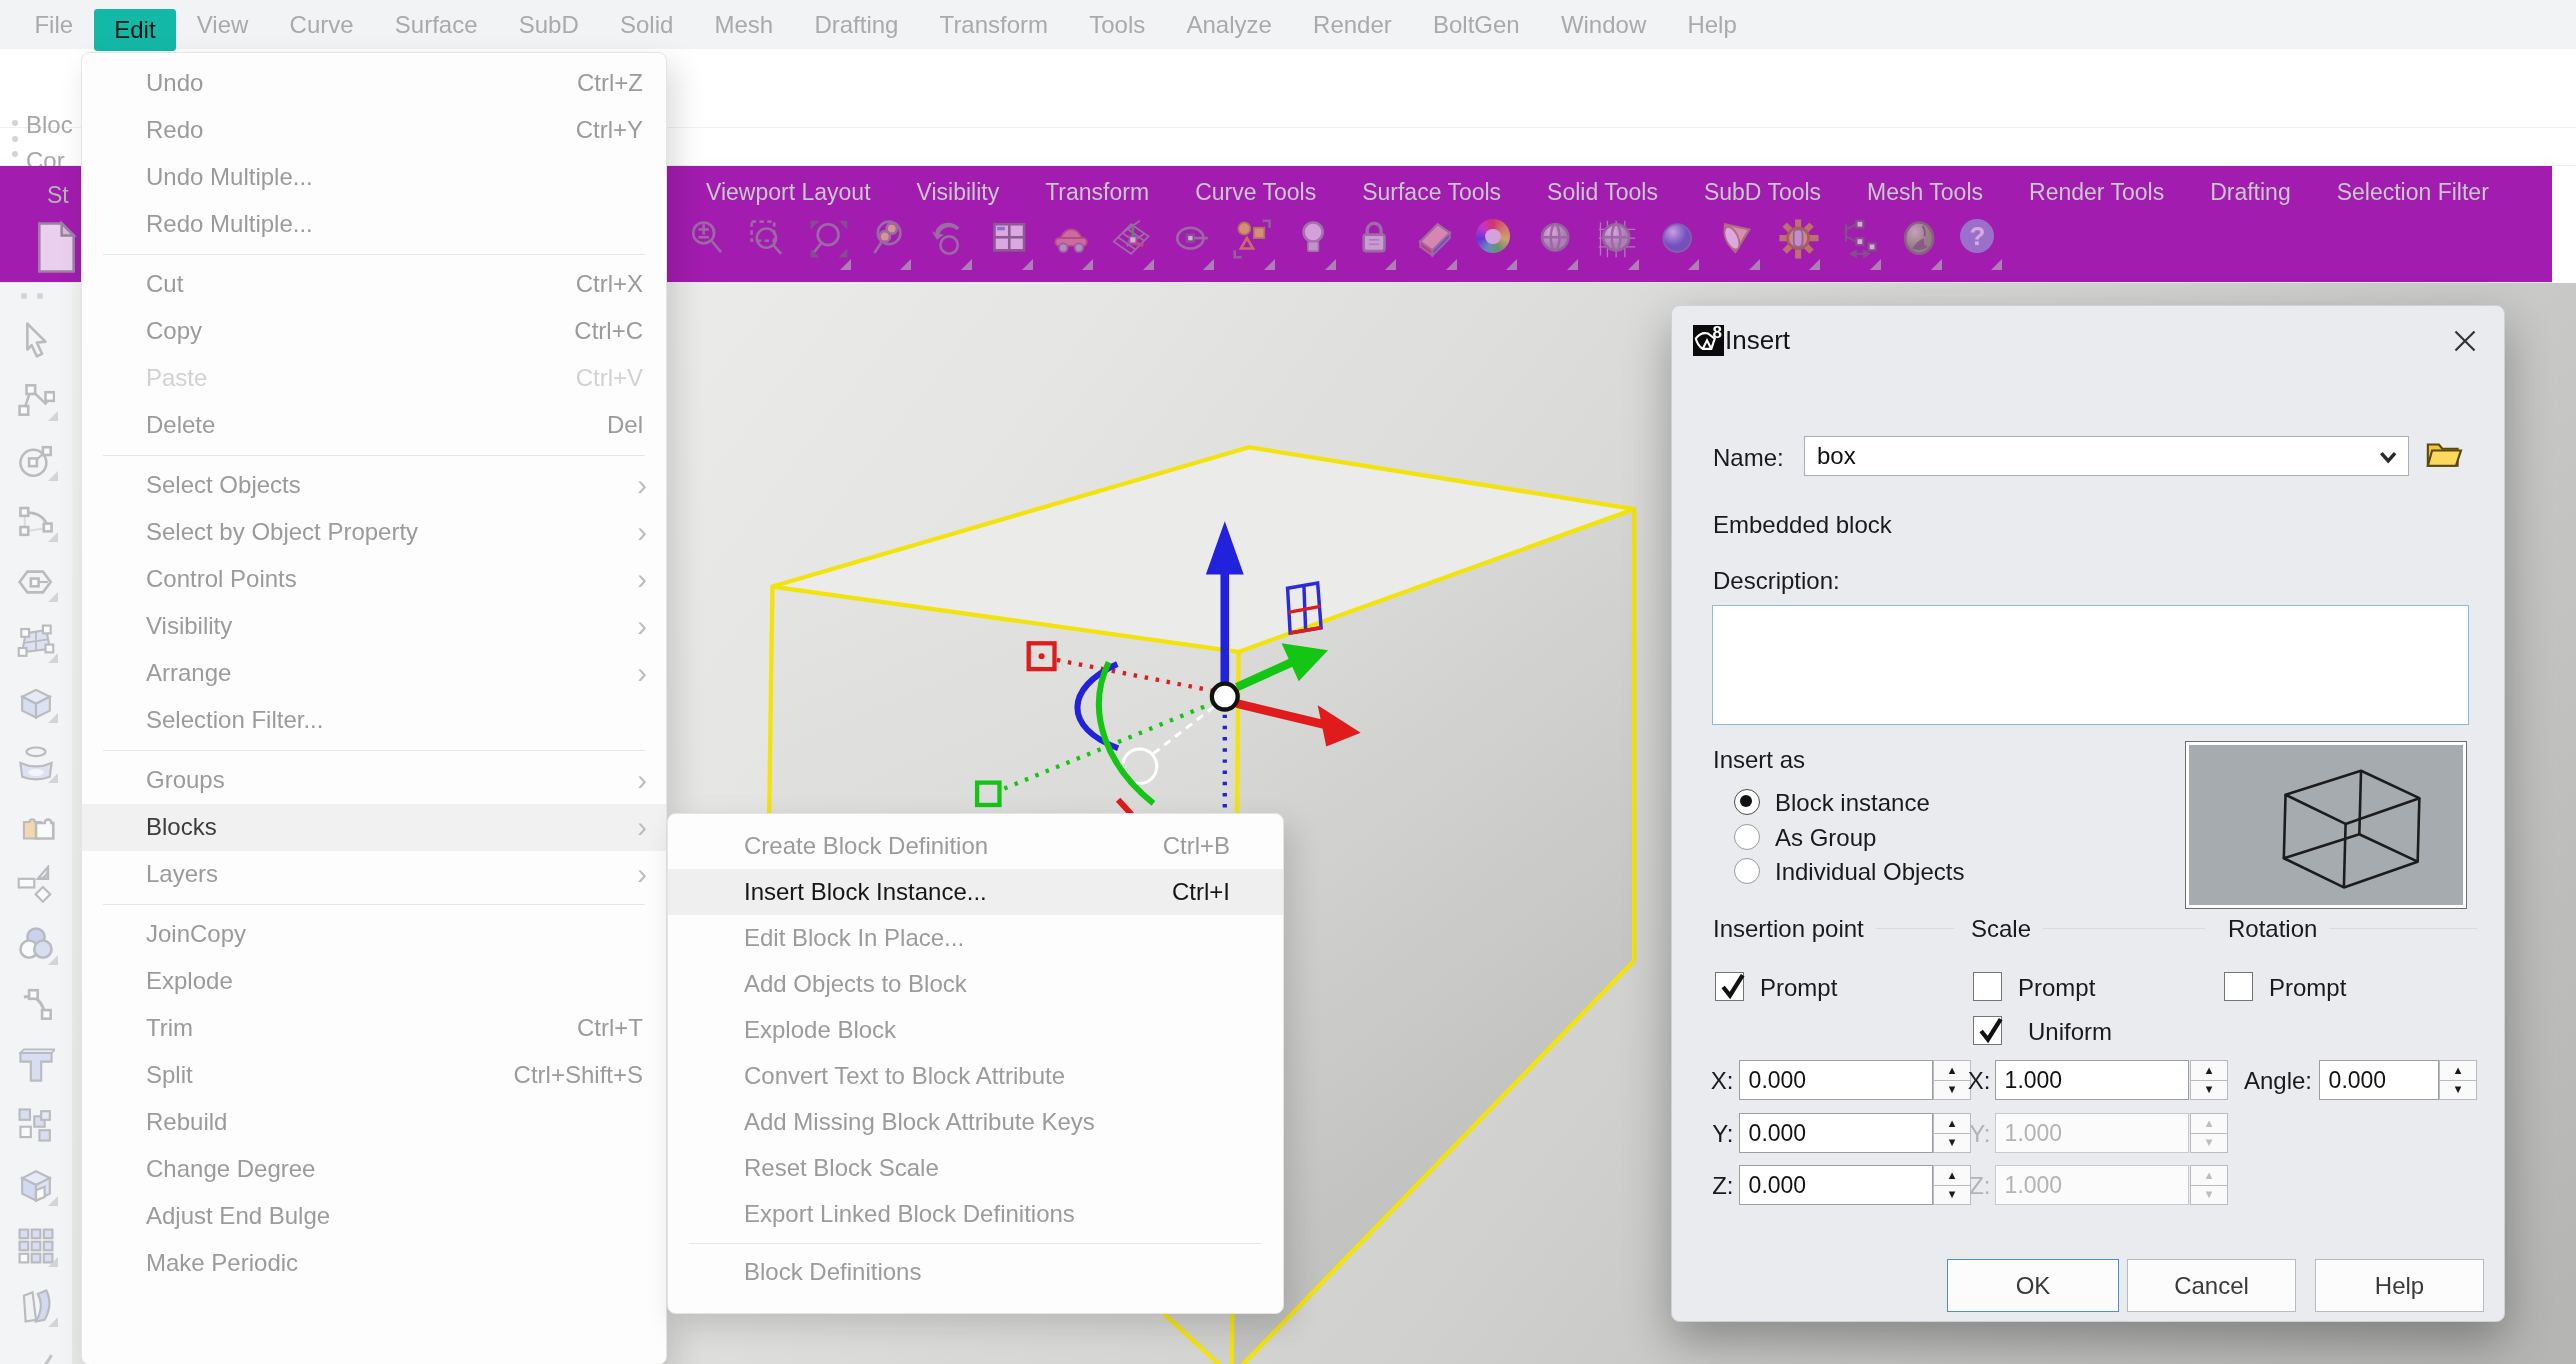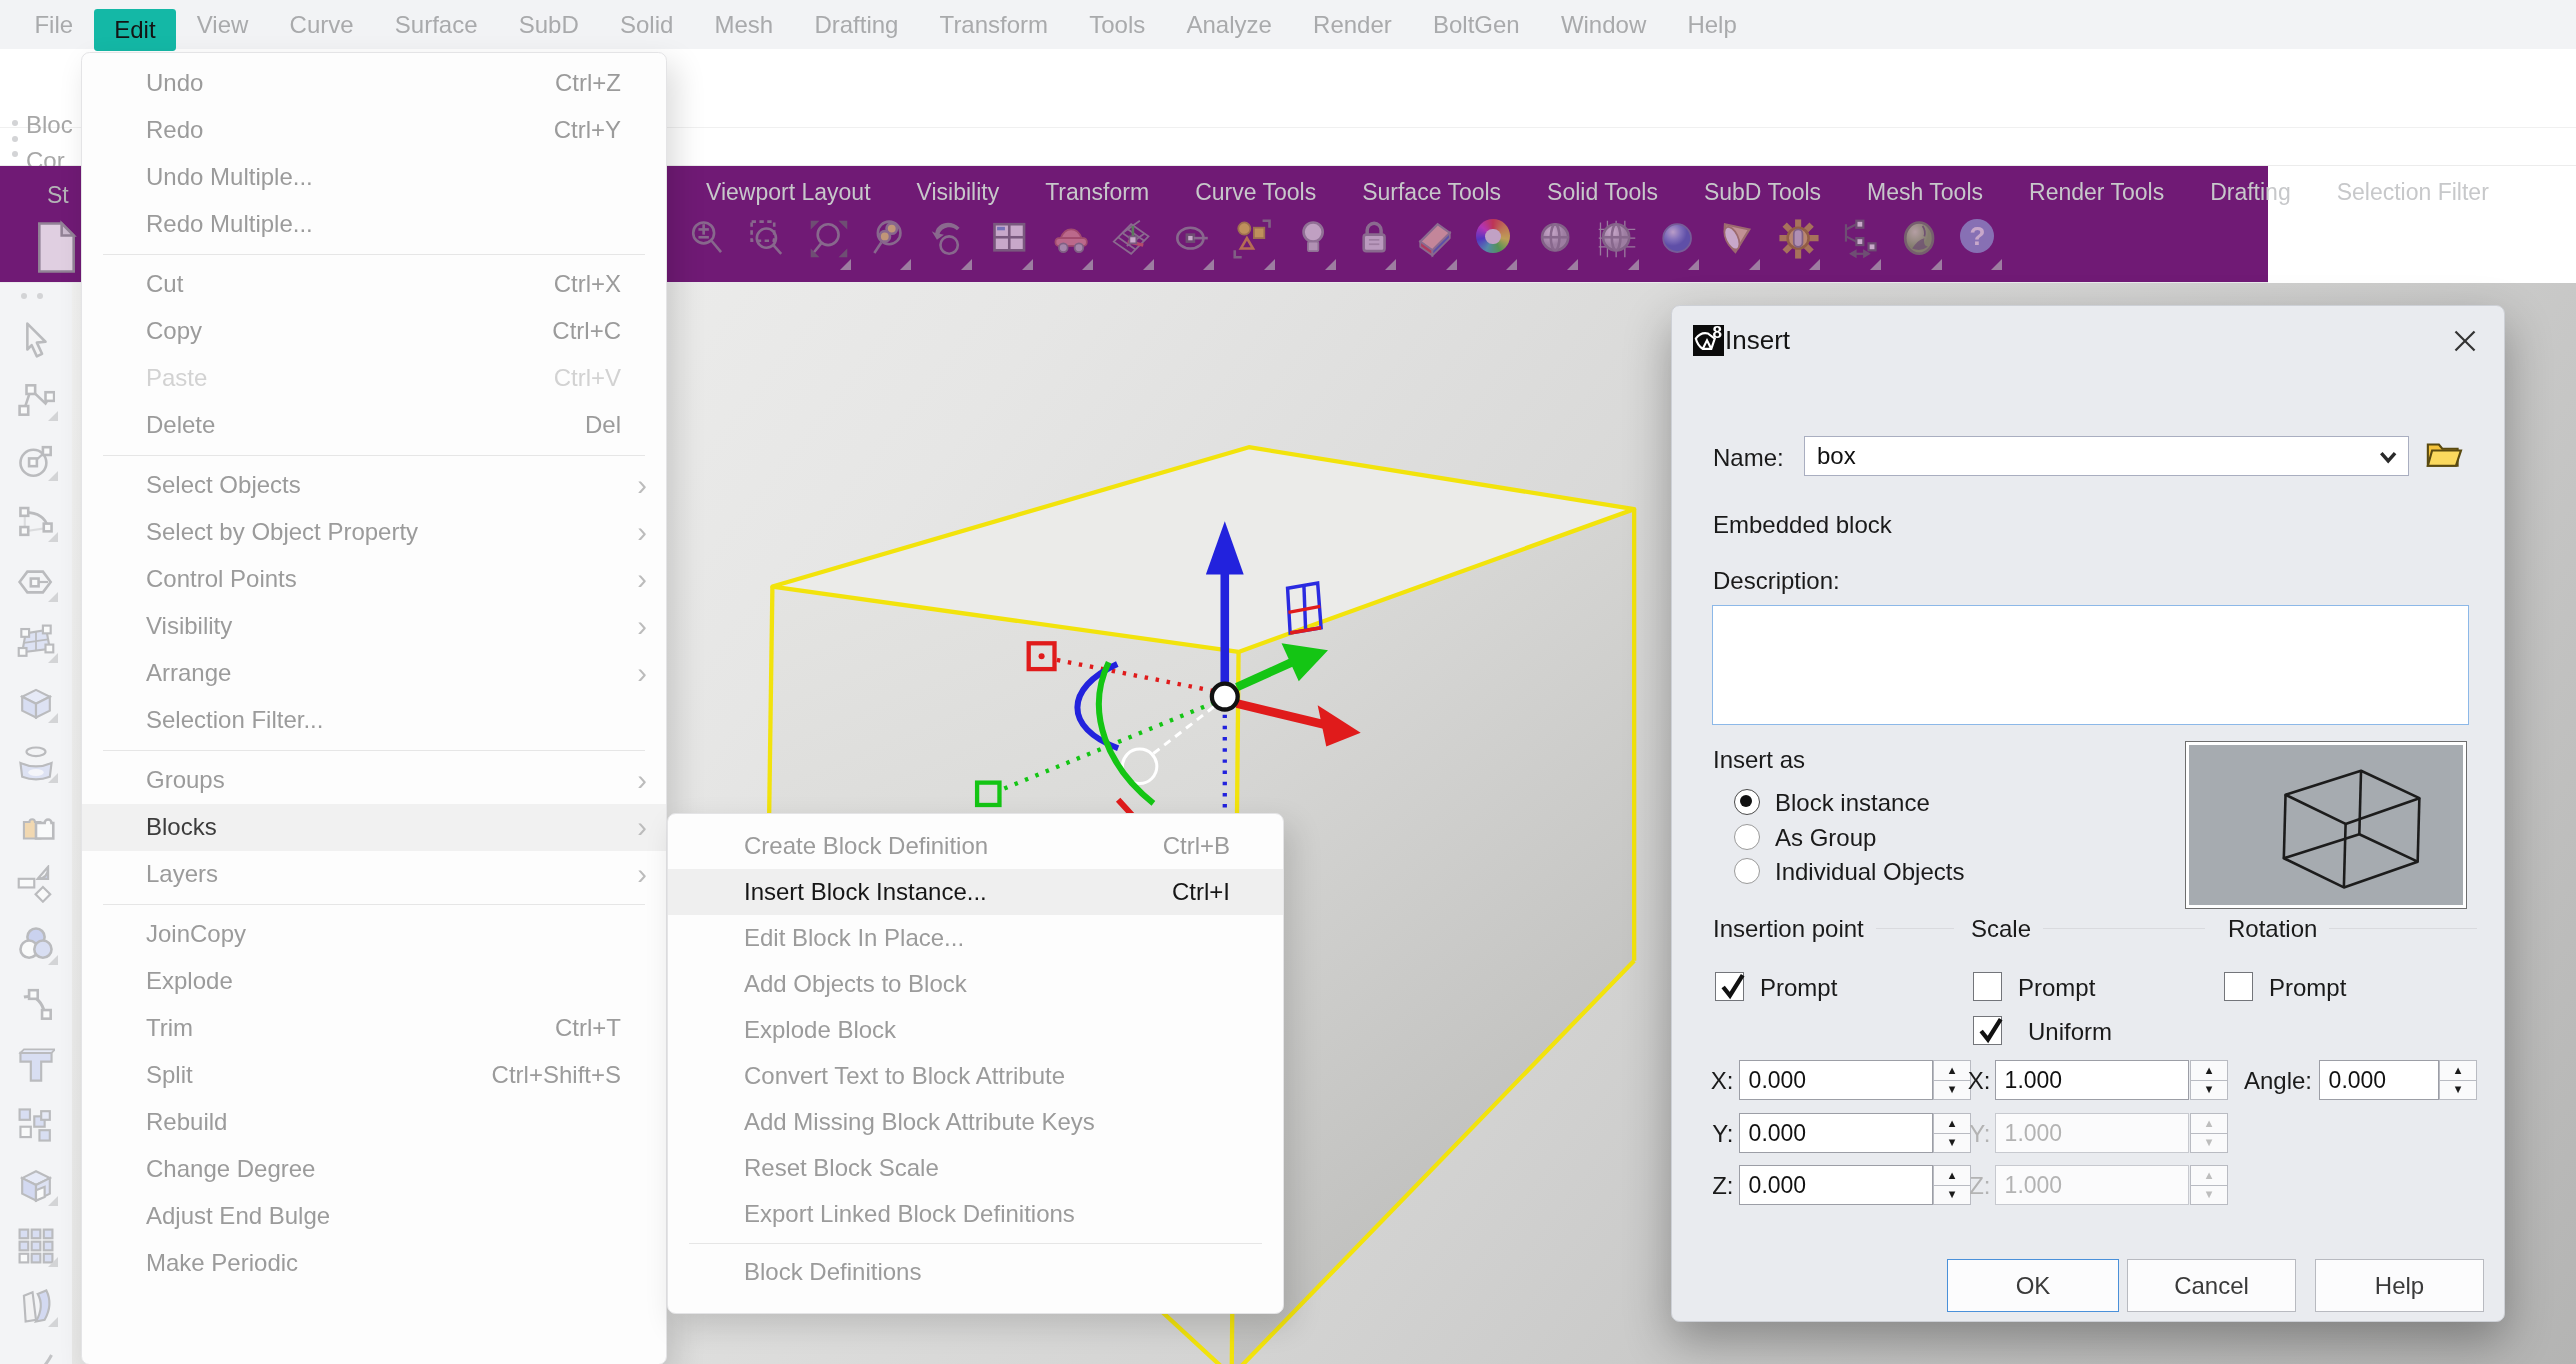--- a/index.html
+++ b/index.html
@@ -13,21 +13,21 @@
 
   
   .commandbar { position:absolute; left:0; top:49px; width:2576px; height:117px; background:#ffffff; z-index:10; border-bottom:0.9px solid #ececec; }
   .commandbar .cline { position:absolute; left:0; top:78px; width:2576px; height:0.9px; background:#f0f0f0; }
   .cmdtext { position:absolute; left:26px; width:55px; overflow:hidden; font-size:24px; color:#a7a7a7; white-space:nowrap; }
   .cmdtext.b { color:#8c8c8c; font-weight:bold; }
   .draghandle { position:absolute; width:6.9px; display:flex; flex-direction:column; gap:9.5px; }
   .draghandle i { width:6px; height:6px; border-radius:50%; background:#d3d4d6; }
 
   
-  .toolstrip { position:absolute; left:0; top:166px; width:2268px; height:117px; background:#701a75; z-index:10; border-bottom:0.9px solid #e9eaec; }
+  .toolstrip { position:absolute; left:0; top:166px; width:2552px; height:117px; background:#a21caf; z-index:10; border-bottom:0.9px solid #e9eaec; }
   .tabs { position:absolute; left:706px; top:0; height:52px; display:flex; gap:46px; align-items:center; }
   .tabs .tab { font-size:23px; color:#c7c8ca; white-space:nowrap; }
   .iconrow { position:absolute; left:688px; top:53px; height:62px; display:flex; gap:20.6px; opacity:.62; }
   .ticon { width:40px; height:53px; position:relative; }
   .ticon svg { display:block; }
   .ticon.fly::after { content:""; position:absolute; right:-1.7px; bottom:1.7px; border-left:11.2px solid transparent; border-bottom:11.2px solid #b9babc; }
   .ring { width:34px; height:34px; border-radius:50%; background:conic-gradient(#e44,#ea4,#ee4,#4d4,#4cc,#44e,#d4d,#e44); position:relative; }
   .ring::after { content:""; position:absolute; left:9.5px; top:9.5px; width:15.5px; height:15.5px; border-radius:50%; background:#f3f4f6; }
   .helpicon { width:34px; height:34px; border-radius:50%; background:#96a5dc; color:#fff; font-size:26px; font-weight:bold; text-align:center; line-height:34px; }
 
@@ -45,21 +45,21 @@
 
   
   .viewport { position:absolute; left:72px; top:283px; width:2504px; height:1081px; z-index:0;
     background:linear-gradient(128deg,#f2f2f1 0%,#e6e6e5 30%,#d2d2d1 62%,#b4b4b3 100%); }
   svg.scene { position:absolute; left:0; top:0; z-index:1; pointer-events:none; }
 
   
   .menupanel { position:absolute; background:#fdfdfd; border:0.9px solid #e4e4e6; border-radius:8.6px; box-shadow:8.6px 12px 31px rgba(0,0,0,.14); z-index:40; overflow:hidden; }
   #editmenu { left:81px; top:52px; width:586px; height:1313px; padding-top:6.9px; }
   #blocksmenu { left:667px; top:813px; width:617px; height:501px; padding-top:8.6px; z-index:41; }
-  .mrow { height:47px; display:flex; align-items:center; padding:0 45px 0 64px; position:relative; font-size:24px; color:#9b9b9b; }
+  .mrow { height:47px; display:flex; align-items:center; padding:0 23px 0 64px; position:relative; font-size:24px; color:#9b9b9b; }
   #blocksmenu .mrow { height:46px; padding:0 53px 0 76px; }
   .mrow .ml { flex:1; white-space:nowrap; }
   .mrow .msc { white-space:nowrap; }
   .mrow .arr { position:absolute; right:19px; top:50%; transform:translateY(-50%); font-size:29px; color:#bcbcbc; }
   .mrow.disabled { color:#d2d2d2; }
   .mrow.hl { background:#f1f1f1; color:#3c3c3c; }
   .mrow.hl2 { background:#efefef; color:#161616; }
   .msep { height:0.9px; background:#e6e6e6; margin:6px 20.6px; }
 
   

